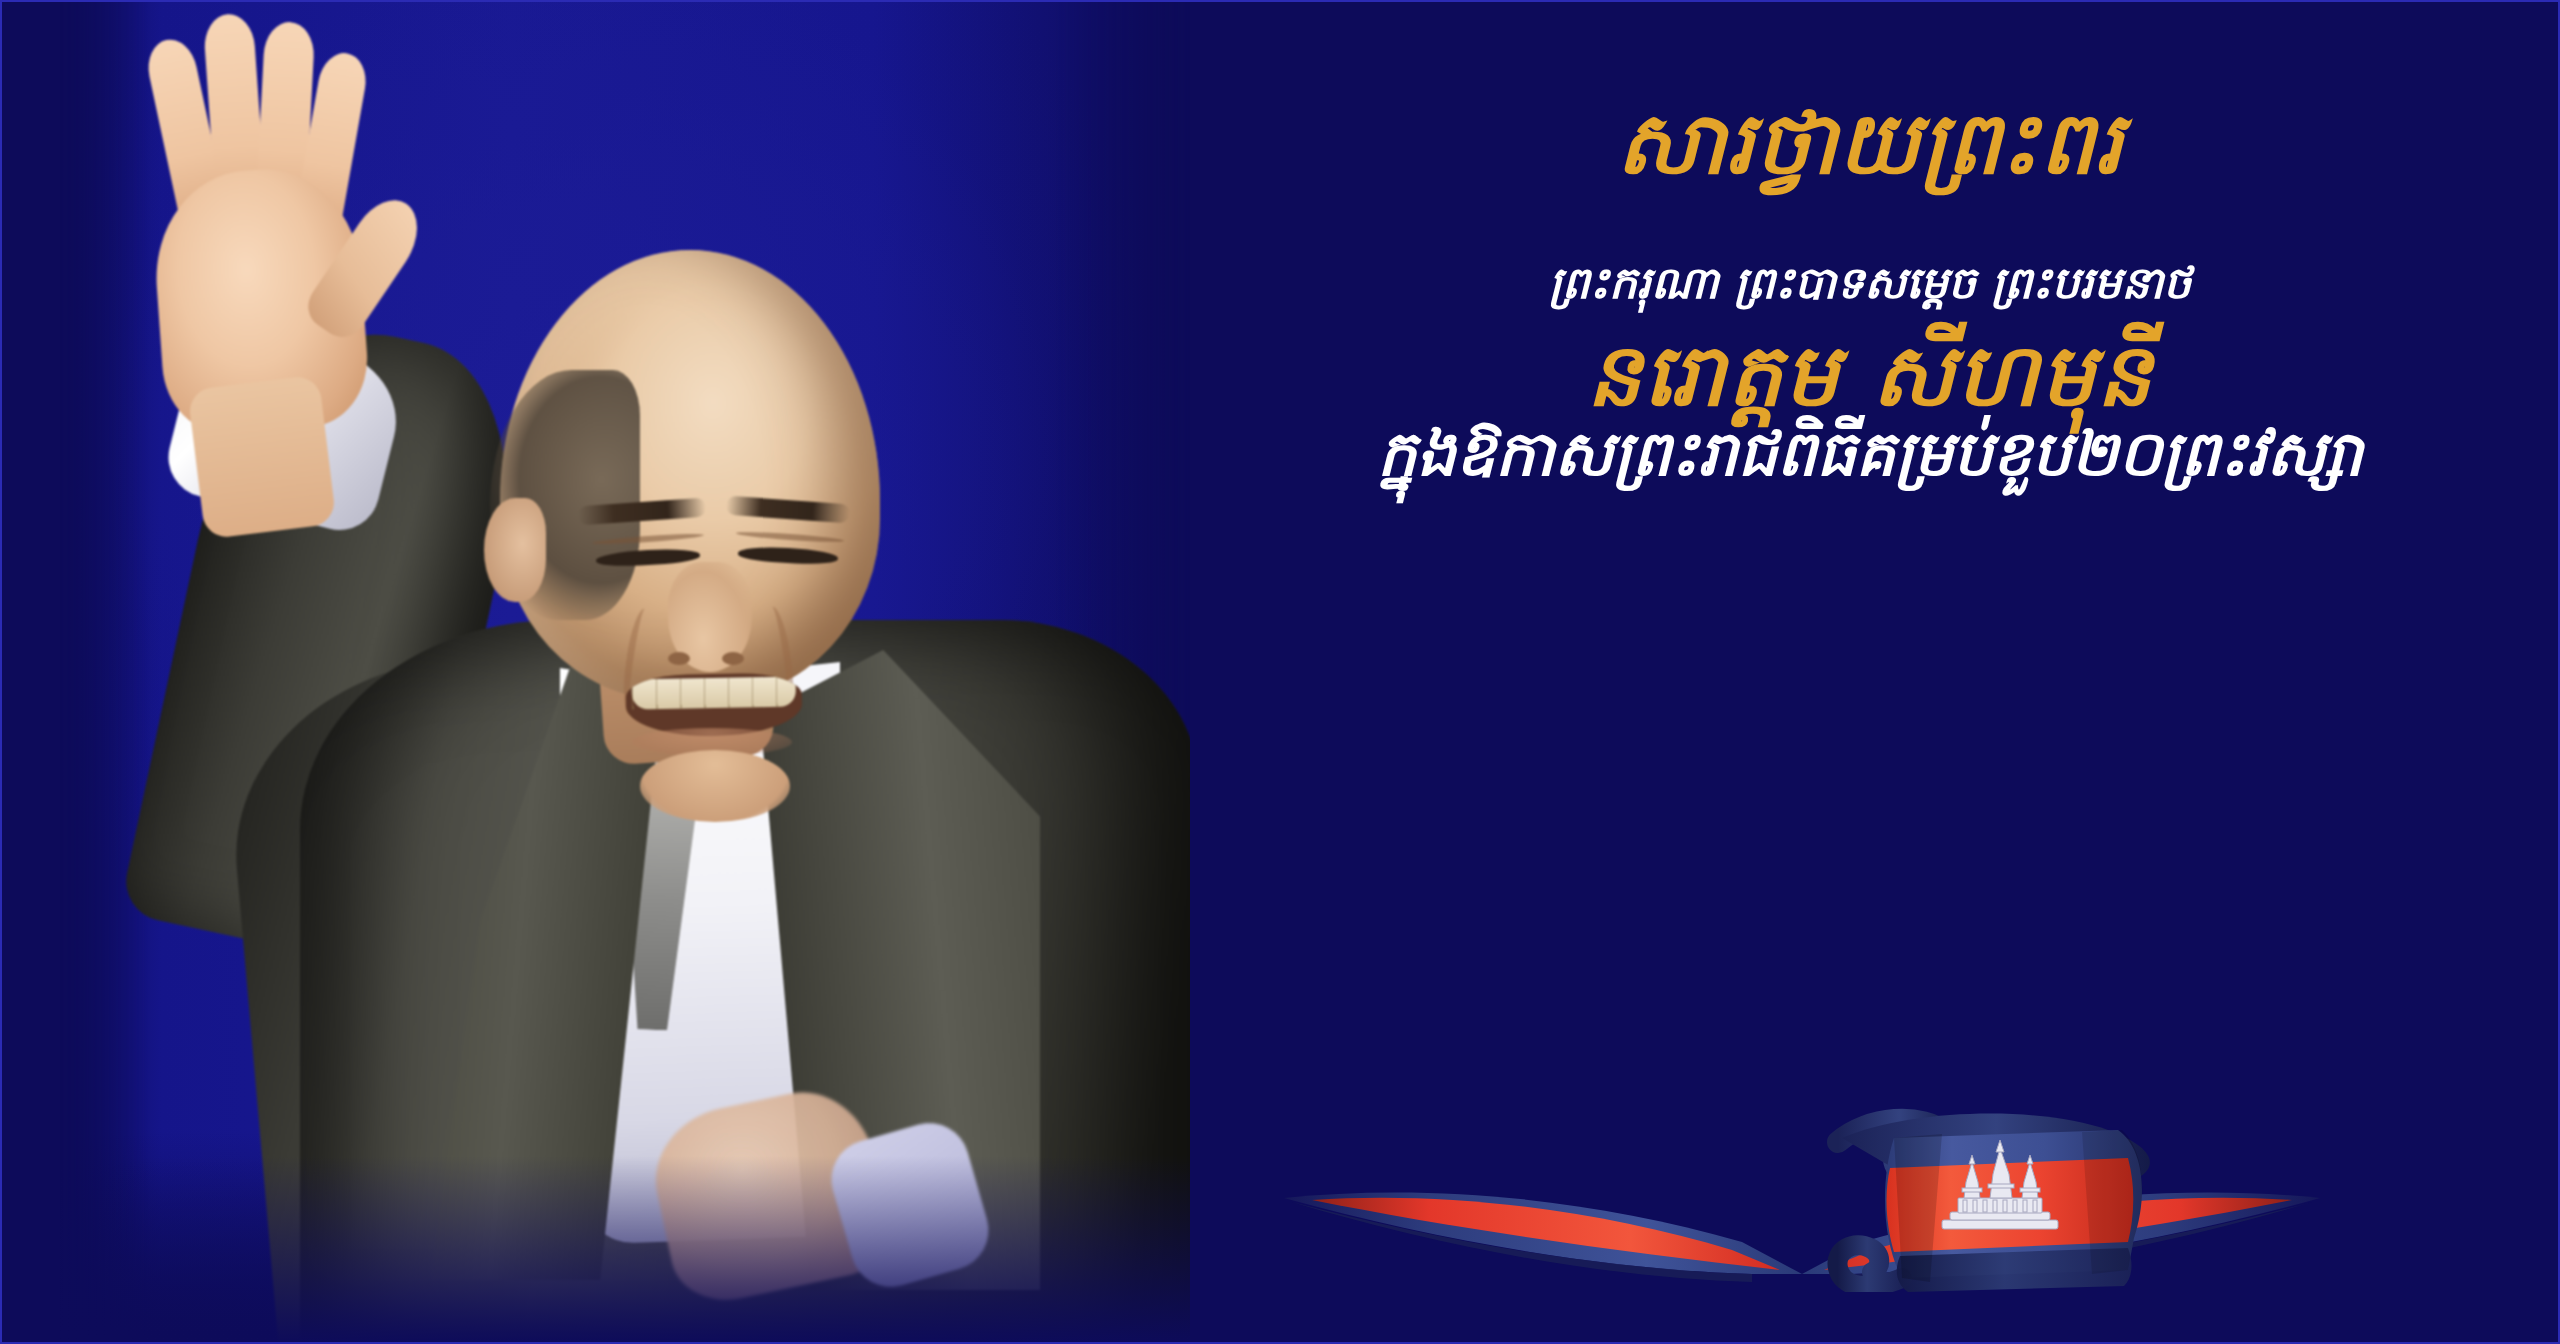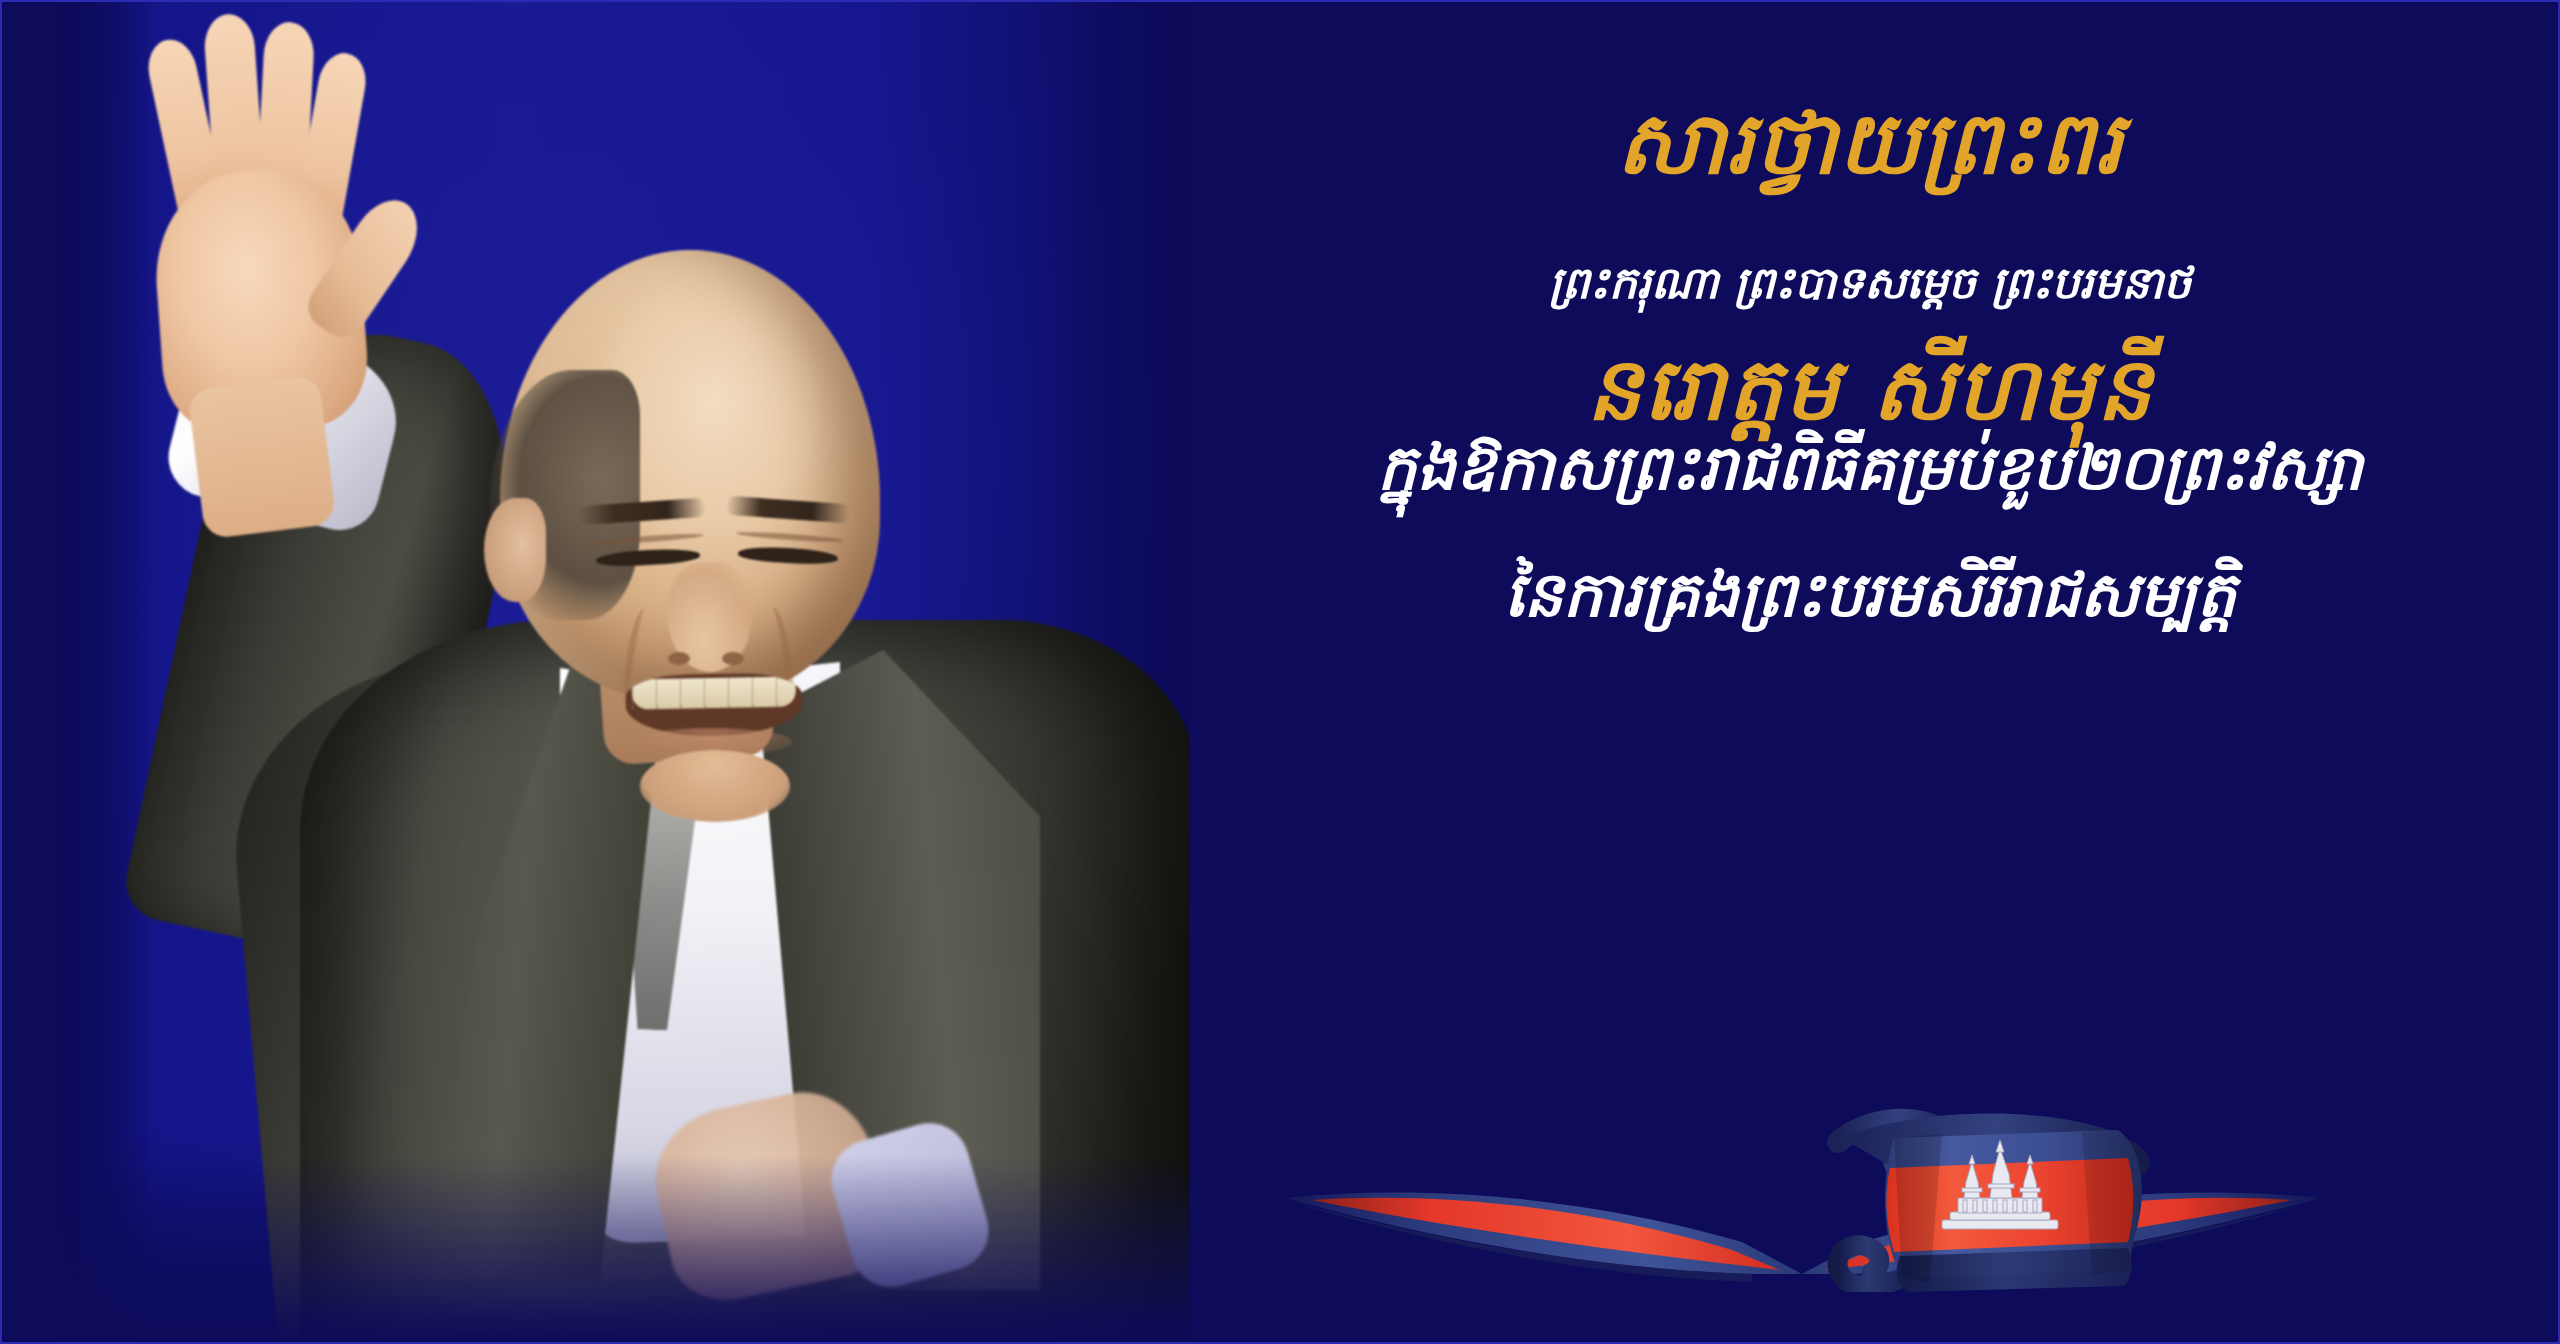--- a/index.html
+++ b/index.html
@@ -315,21 +315,21 @@
     text-align: center;
     line-height: 1.05;
     white-space: nowrap;
     font-family: "DejaVu Sans", "Liberation Sans", sans-serif;
   }
   .gold { color: #e3a42a; }
   .white { color: #ffffff; }
 
   .l1 { margin-top: 98px;  font-size: 86px; font-weight: 700; letter-spacing: 1px; }
   .l2 { margin-top: 72px;  font-size: 44px; font-weight: 700; }
-  .l3 { margin-top: 38px;  font-size: 86px; font-weight: 700; letter-spacing: 2px; }
+  .l3 { margin-top: 24px;  font-size: 86px; font-weight: 700; letter-spacing: 2px; }
   .l4 {  font-size: 62px; font-weight: 700; }
   .l5 { margin-top: 62px;  font-size: 62px; font-weight: 700; }
 
   
   #flag-ribbon {
     position: absolute;
     left: 1282px; top: 1092px;
     width: 1040px; height: 200px;
   }
   #flag-ribbon svg { display: block; width: 100%; height: 100%; }
@@ -404,21 +404,20 @@
 
   <div id="text-block">
     <div class="khline gold l1">សារថ្វាយព្រះពរ</div>
 
     <div class="khline white l2">ព្រះករុណា ព្រះបាទសម្តេច ព្រះបរមនាថ</div>
 
     <div class="khline gold l3">នរោត្តម សីហមុនី</div>
 
     <div class="khline white l4">ក្នុងឱកាសព្រះរាជពិធីគម្រប់ខួប២០ព្រះវស្សា</div>
 
-    <div class="khline white l5">នៃការគ្រងព្រះបរមសិរីរាជសម្បត្តិ</div>
   </div>
 
   <div id="flag-ribbon">
     <svg viewBox="0 0 1040 200" xmlns="http://www.w3.org/2000/svg">
       <defs>
         <linearGradient id="gBlueL" x1="0" y1="0" x2="1" y2="0">
           <stop offset="0%" stop-color="#15175a"></stop>
           <stop offset="28%" stop-color="#2d3c7d"></stop>
           <stop offset="70%" stop-color="#3f5399"></stop>
           <stop offset="100%" stop-color="#2a3a78"></stop>

